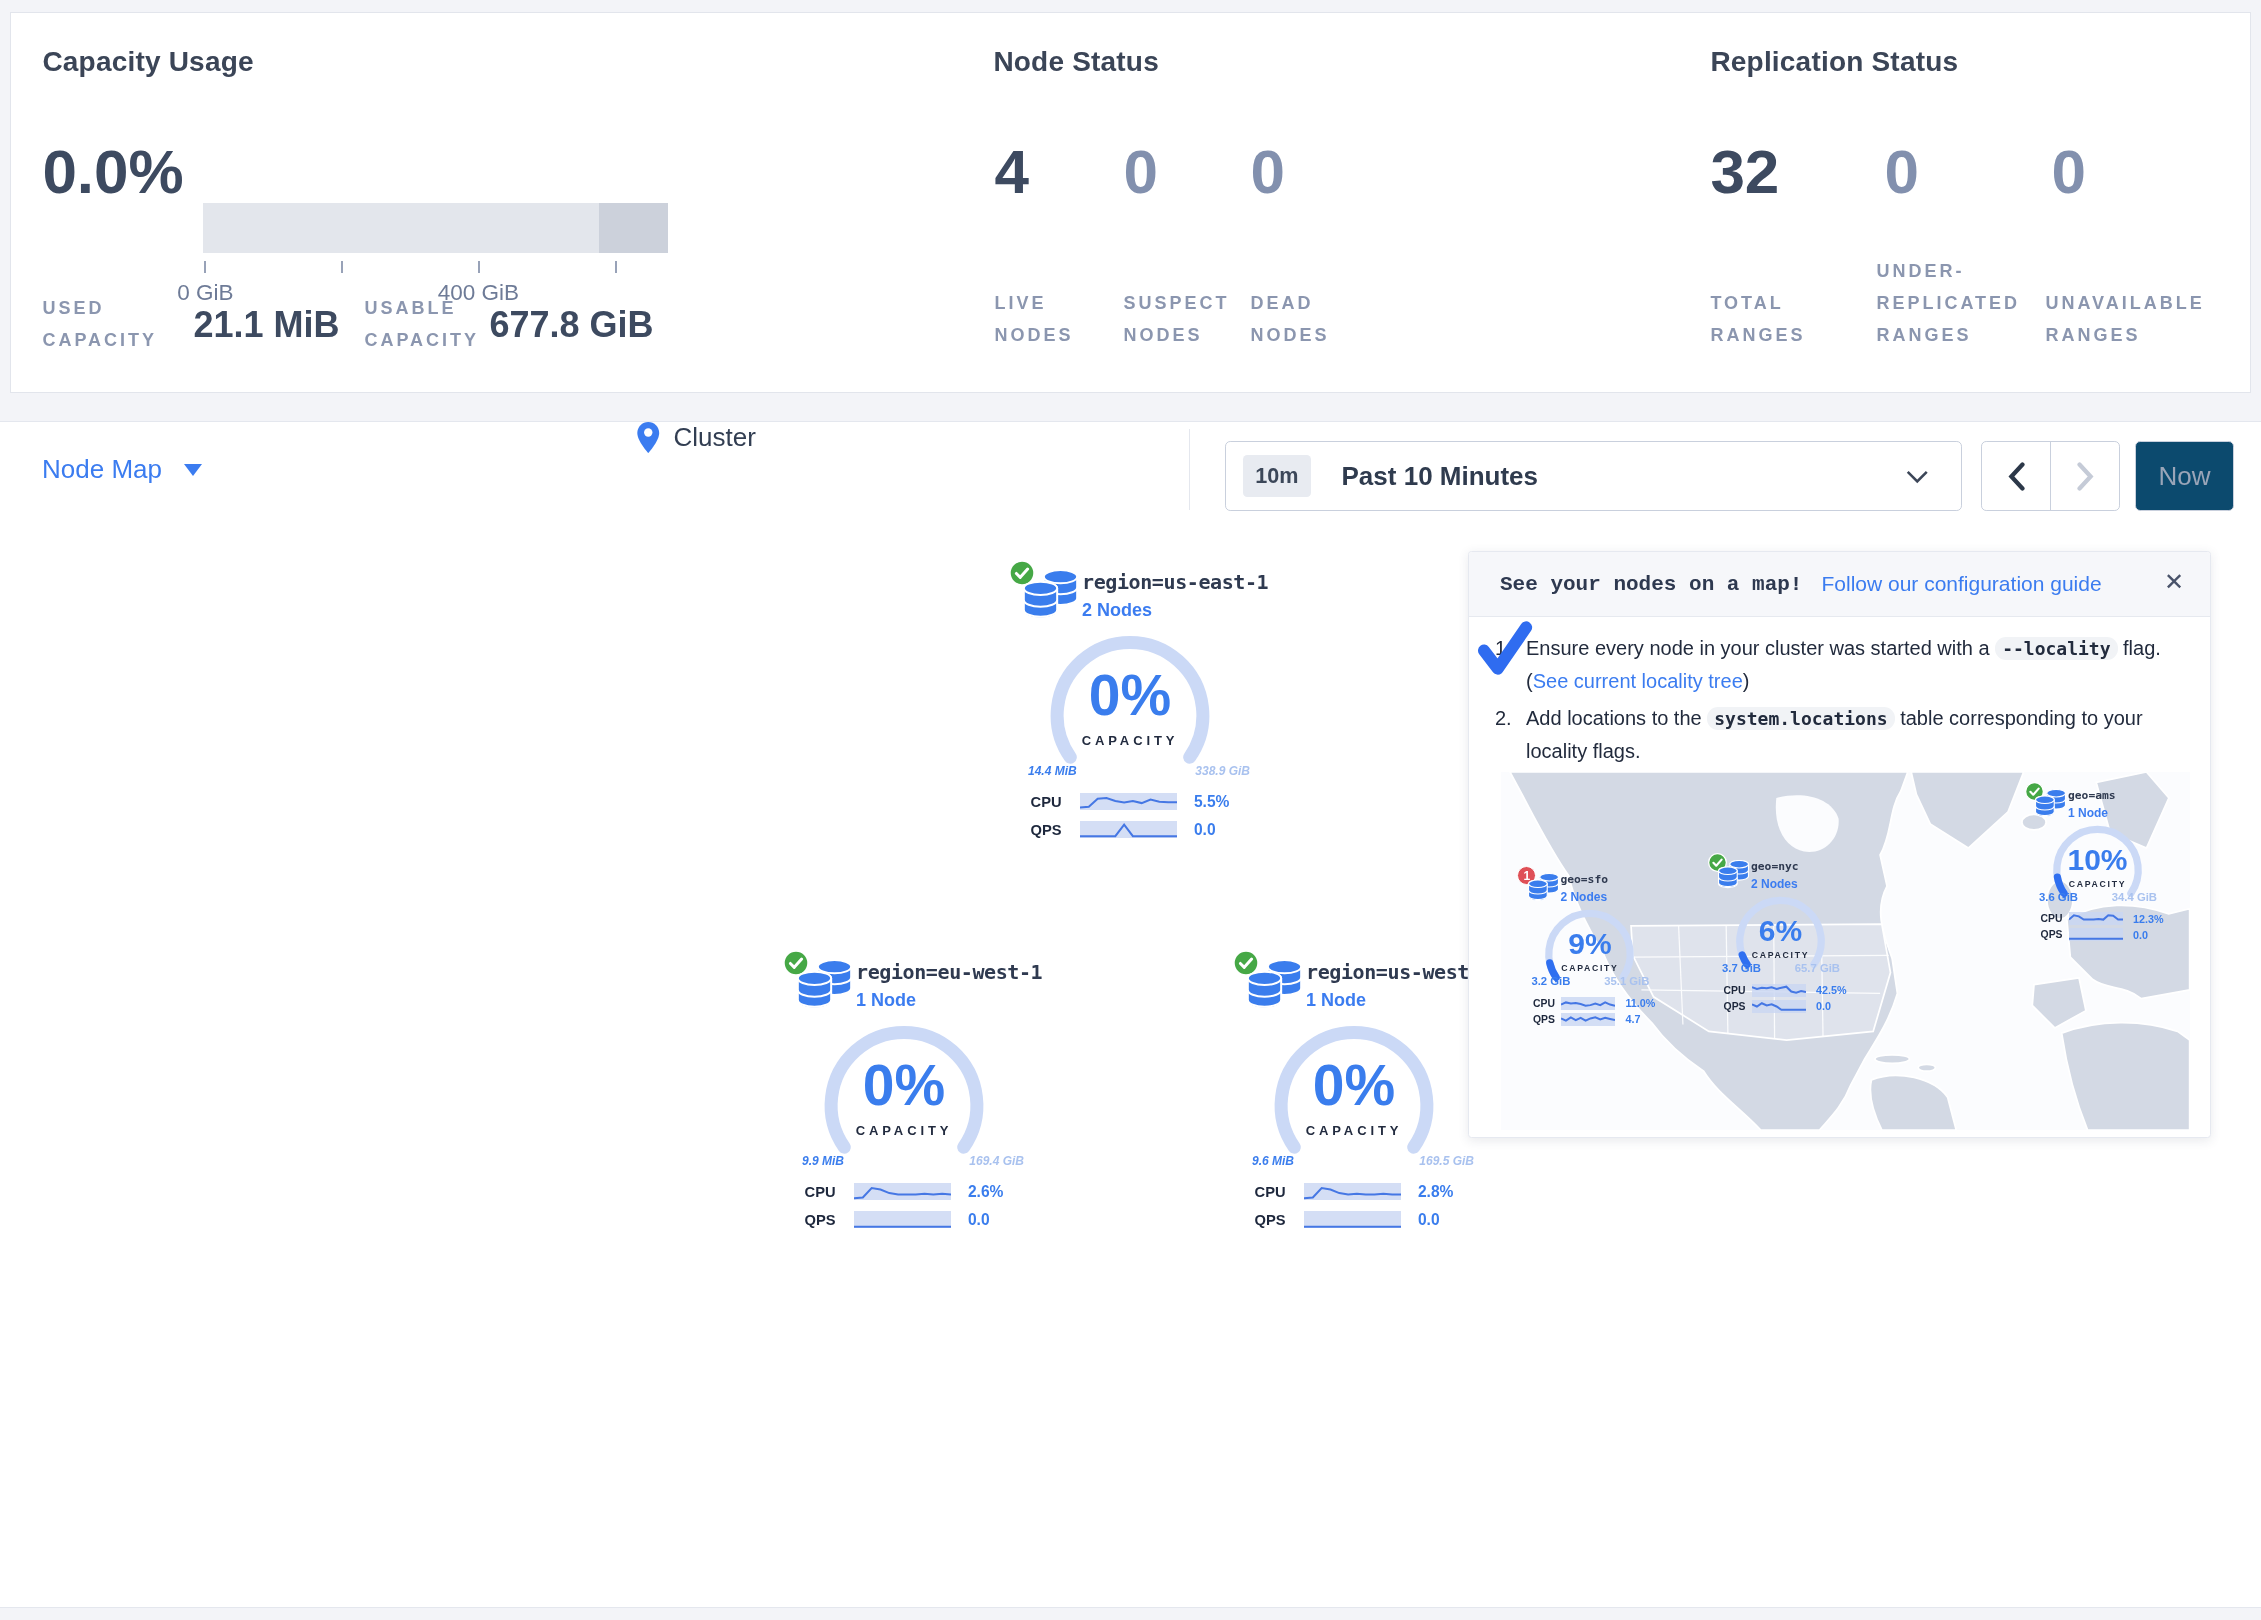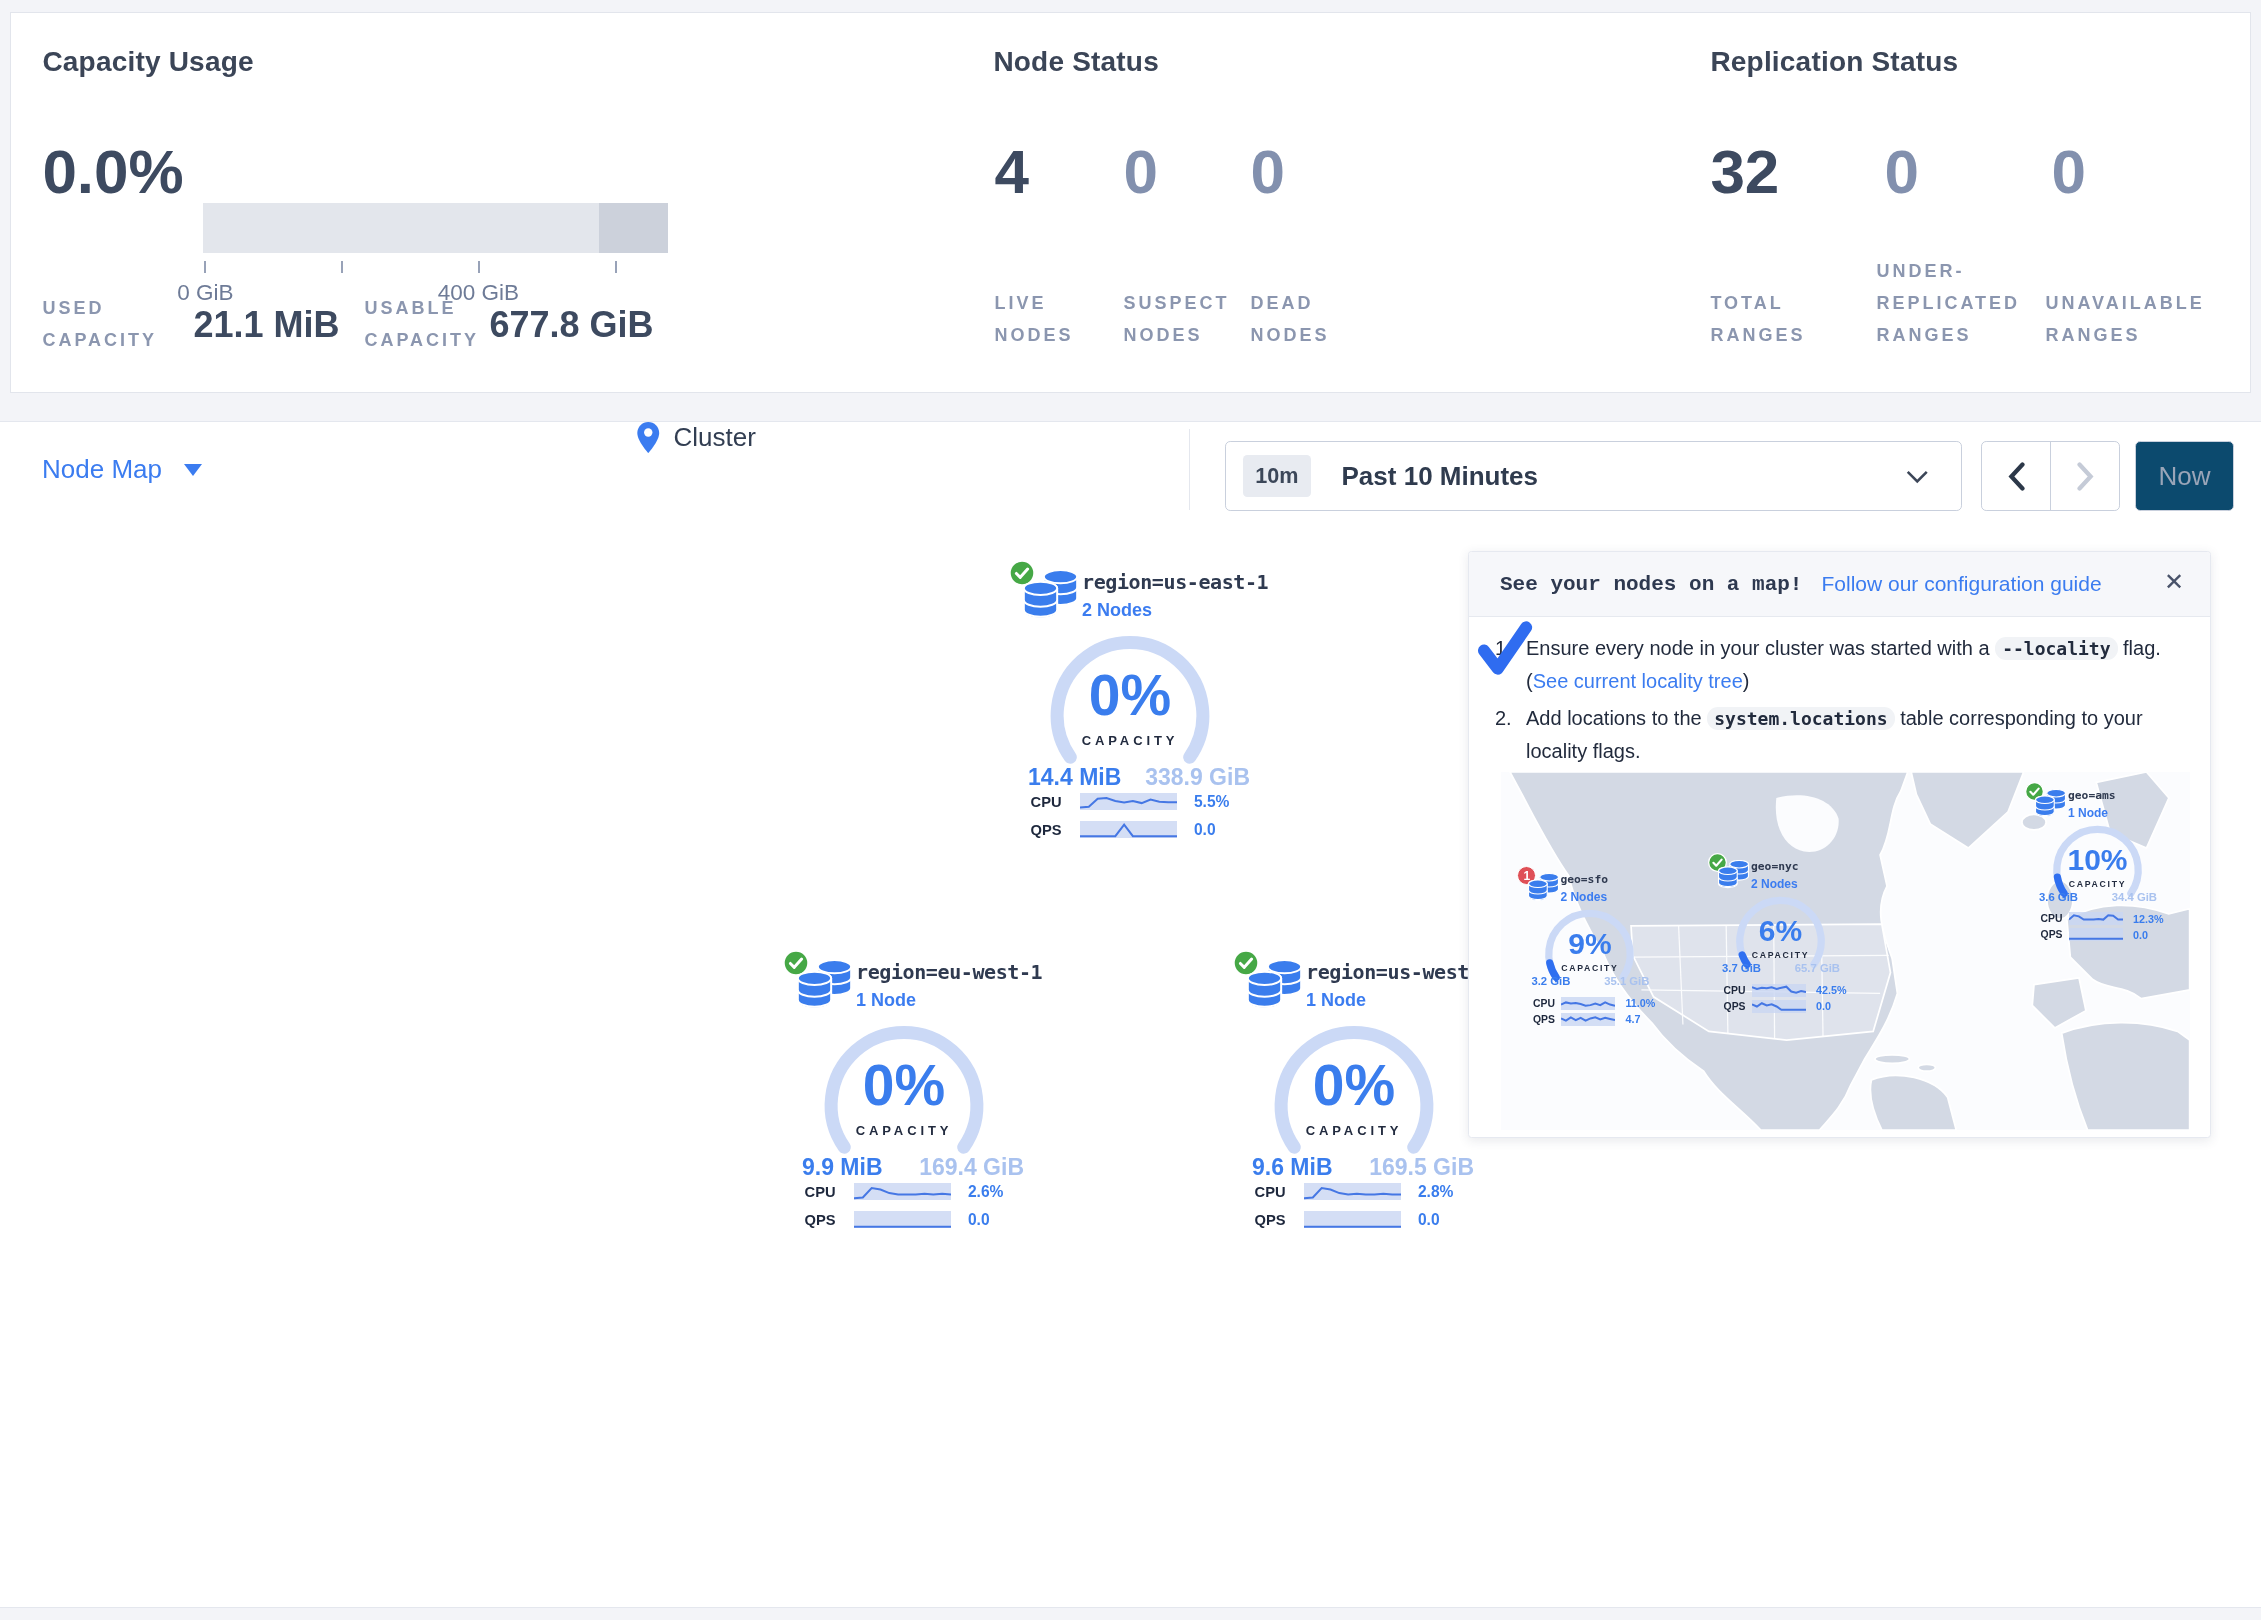--- a/index.html
+++ b/index.html
@@ -51,21 +51,21 @@
   .badge-ok{position:absolute;width:26px;height:26px;}
   .badge-err{position:absolute;width:19px;height:19px;border-radius:50%;background:#df5057;color:#fff;font-size:12px;font-weight:700;display:flex;align-items:center;justify-content:center;border:1.7px solid #fff;box-sizing:border-box;}
   .node-block .badge-ok{left:7px;top:0;}
   .node-block .db-ic{position:absolute;left:21px;top:8.7px;}
   .node-block .regname{position:absolute;left:80px;top:10.4px;font-family:"DejaVu Sans Mono",monospace;font-size:20px;font-weight:700;letter-spacing:-0.4px;color:#2f3a50;white-space:nowrap;}
   .node-block .nlink{position:absolute;left:80px;top:40px;font-size:18px;font-weight:700;color:#3b7cf0;cursor:pointer;text-decoration:none;}
   .gauge-big{position:absolute;left:43px;top:73px;width:170px;height:139px;}
   .gauge-big svg{position:absolute;left:0;top:0;overflow:visible;}
   .gauge-big .g-pct{position:absolute;left:0;top:29px;width:170px;text-align:center;font-size:57px;font-weight:700;color:#3a7ded;}
   .gauge-big .g-cap{position:absolute;left:0;top:100px;width:170px;text-align:center;font-size:13px;font-weight:700;letter-spacing:3.9px;color:#222b3f;}
-  .node-block .g-vals{position:absolute;left:26px;top:204px;width:222px;display:flex;justify-content:space-between;font-size:23px;font-weight:600;}
+  .node-block .g-vals{position:absolute;left:26px;top:204px;width:222px;display:flex;justify-content:space-between;font-size:12px;font-weight:600;font-style:italic;}
   .v-used{color:#3a7ded;}
   .v-total{color:#a9c2ef;}
   .m-row{position:absolute;left:28.6px;height:17.3px;display:flex;align-items:center;}
   .m-row .m-label{width:49px;font-size:14.7px;font-weight:800;color:#1d273c;}
   .m-row .spark{width:97px;height:17.3px;}
   .m-row .m-val{margin-left:17.3px;font-size:15.6px;font-weight:700;color:#3a7ded;}
   .r-cpu{top:233px;} .r-qps{top:261px;}
 
   
   .popup{position:absolute;left:1468px;top:551px;width:741px;height:585px;background:#fff;border:0.9px solid #e6e9f0;border-radius:3.5px;box-shadow:0 2.6px 10.4px rgba(40,50,80,.10);}

